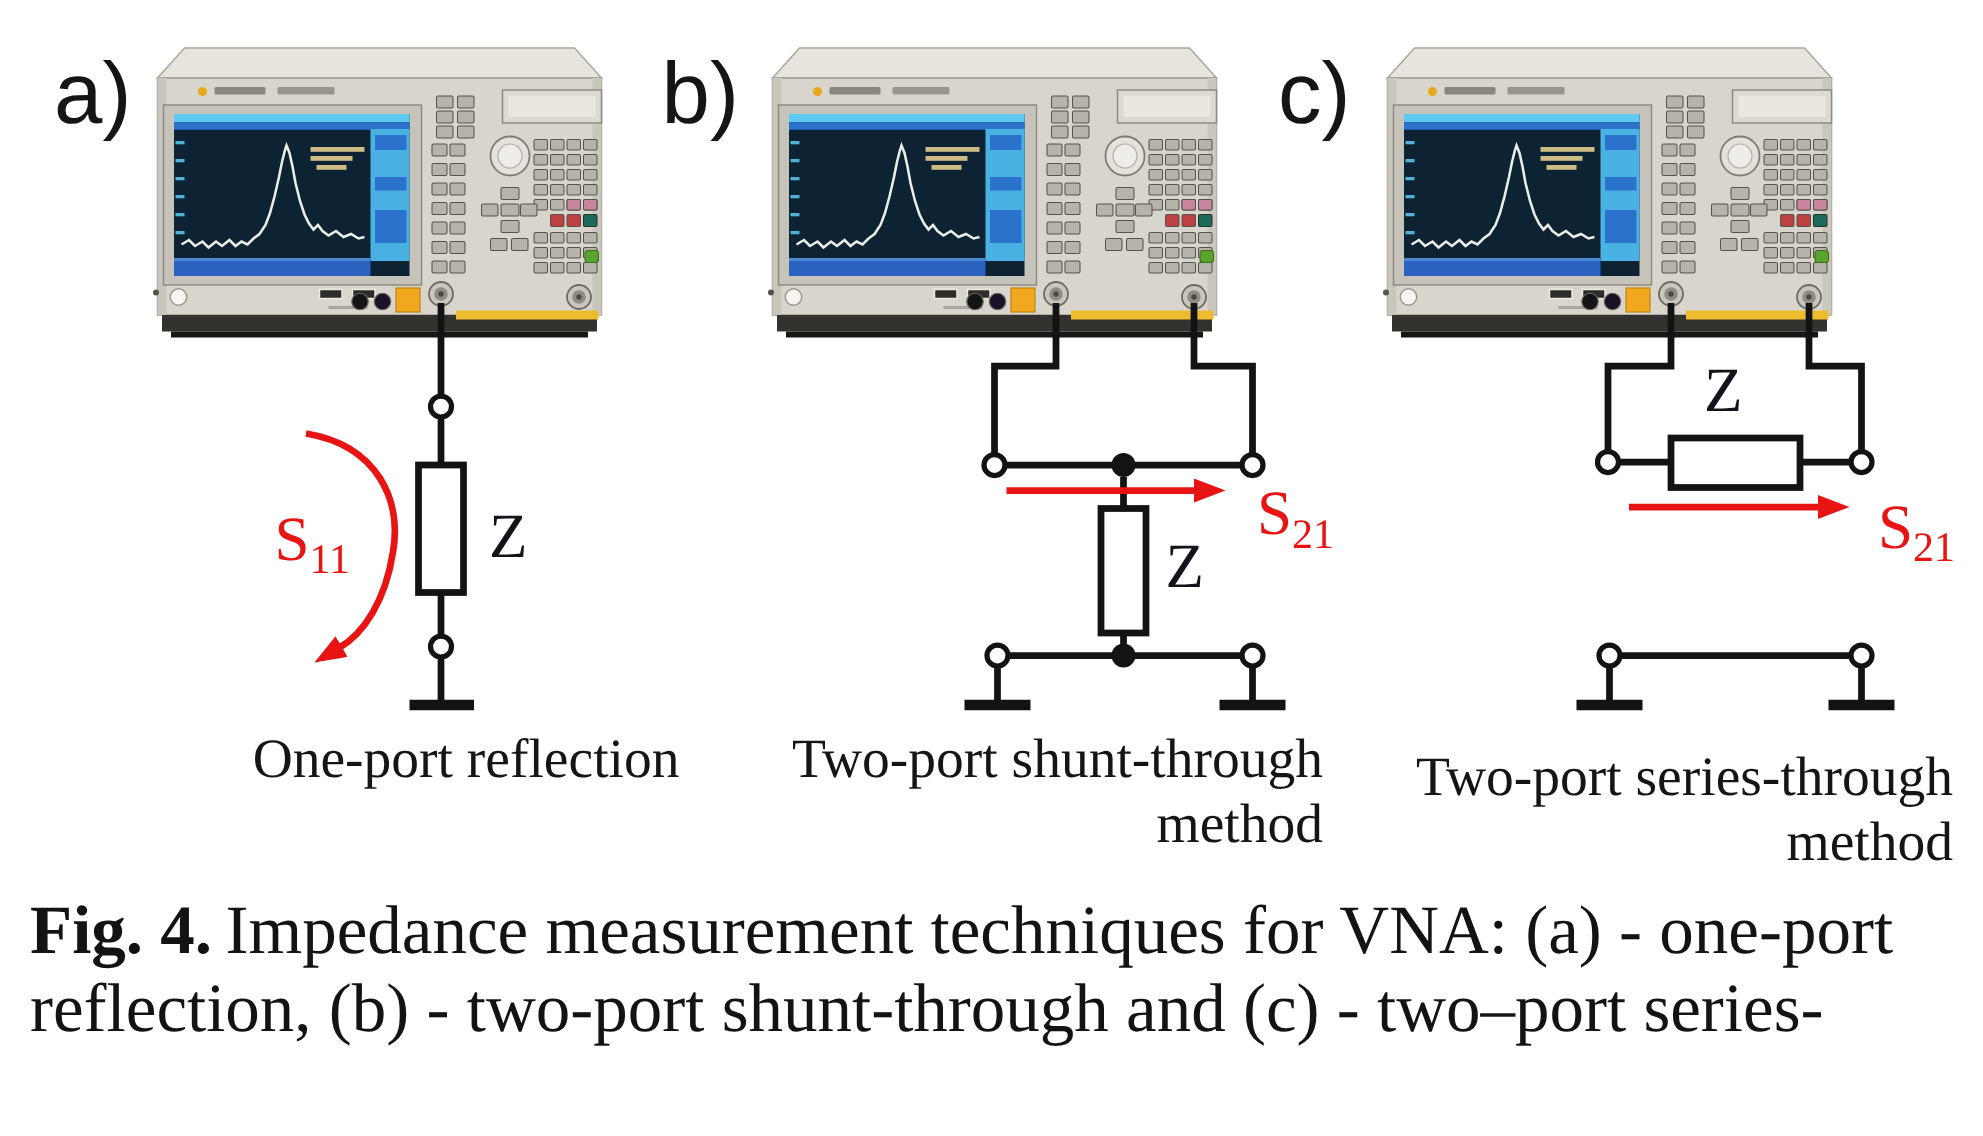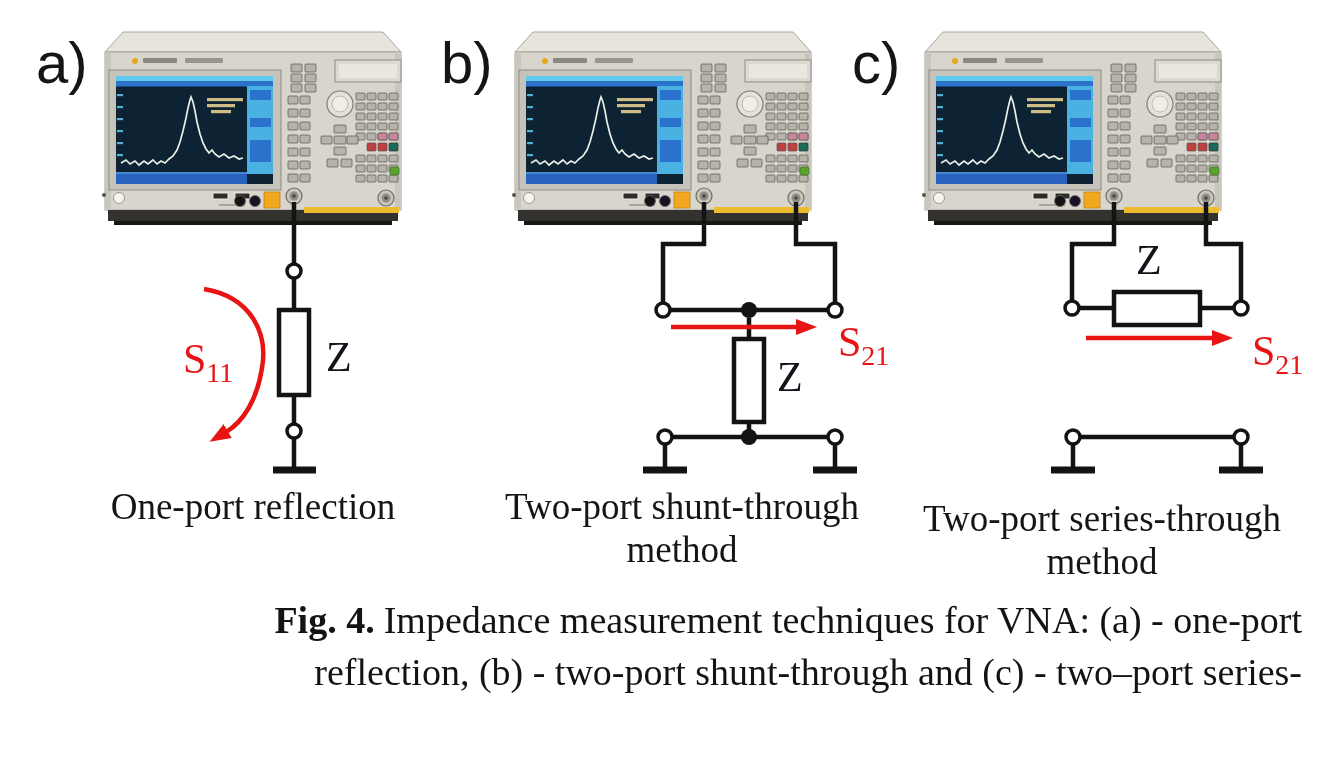--- a/index.html
+++ b/index.html
@@ -1,23 +1,23 @@
 <!DOCTYPE html>
 <html><head>
 <meta charset="utf-8">
 <style>
   html,body{margin:0;padding:0;background:#ffffff;}
   #page{position:relative;width:1322px;height:757px;background:#ffffff;overflow:hidden;
         font-family:"Liberation Serif",serif;color:#111;}
   .tag{position:absolute;font-family:"Liberation Sans",sans-serif;font-size:58px;
        line-height:1;color:#151515;}
-  .method{position:absolute;width:400px;text-align:center;font-size:37px;line-height:43px;
+  .method{position:absolute;width:400px;text-align:right;font-size:37px;line-height:43px;
           color:#151515;font-family:"Liberation Serif",serif;}
-  .caption{position:absolute;left:20px;right:20px;top:594px;text-align:right;
-           font-size:38px;line-height:52px;color:#131313;}
+  .caption{position:absolute;left:20px;right:20px;top:594px;text-align:left;
+           font-size:46px;line-height:52px;color:#131313;}
   .caption b{margin-right:9px;}
   svg{display:block;}
   .vna-svg{position:absolute;}
   #schematics{position:absolute;left:0;top:0;}
   .wire{stroke:#131313;stroke-width:4.5;fill:none;}
   .gnd{stroke:#131313;stroke-width:7;fill:none;}
   .term{fill:#ffffff;stroke:#131313;stroke-width:3.5;}
   .dot{fill:#131313;stroke:none;}
   .imp{fill:#ffffff;stroke:#131313;stroke-width:4.5;}
   .red{stroke:#e81414;stroke-width:4.5;fill:none;}

